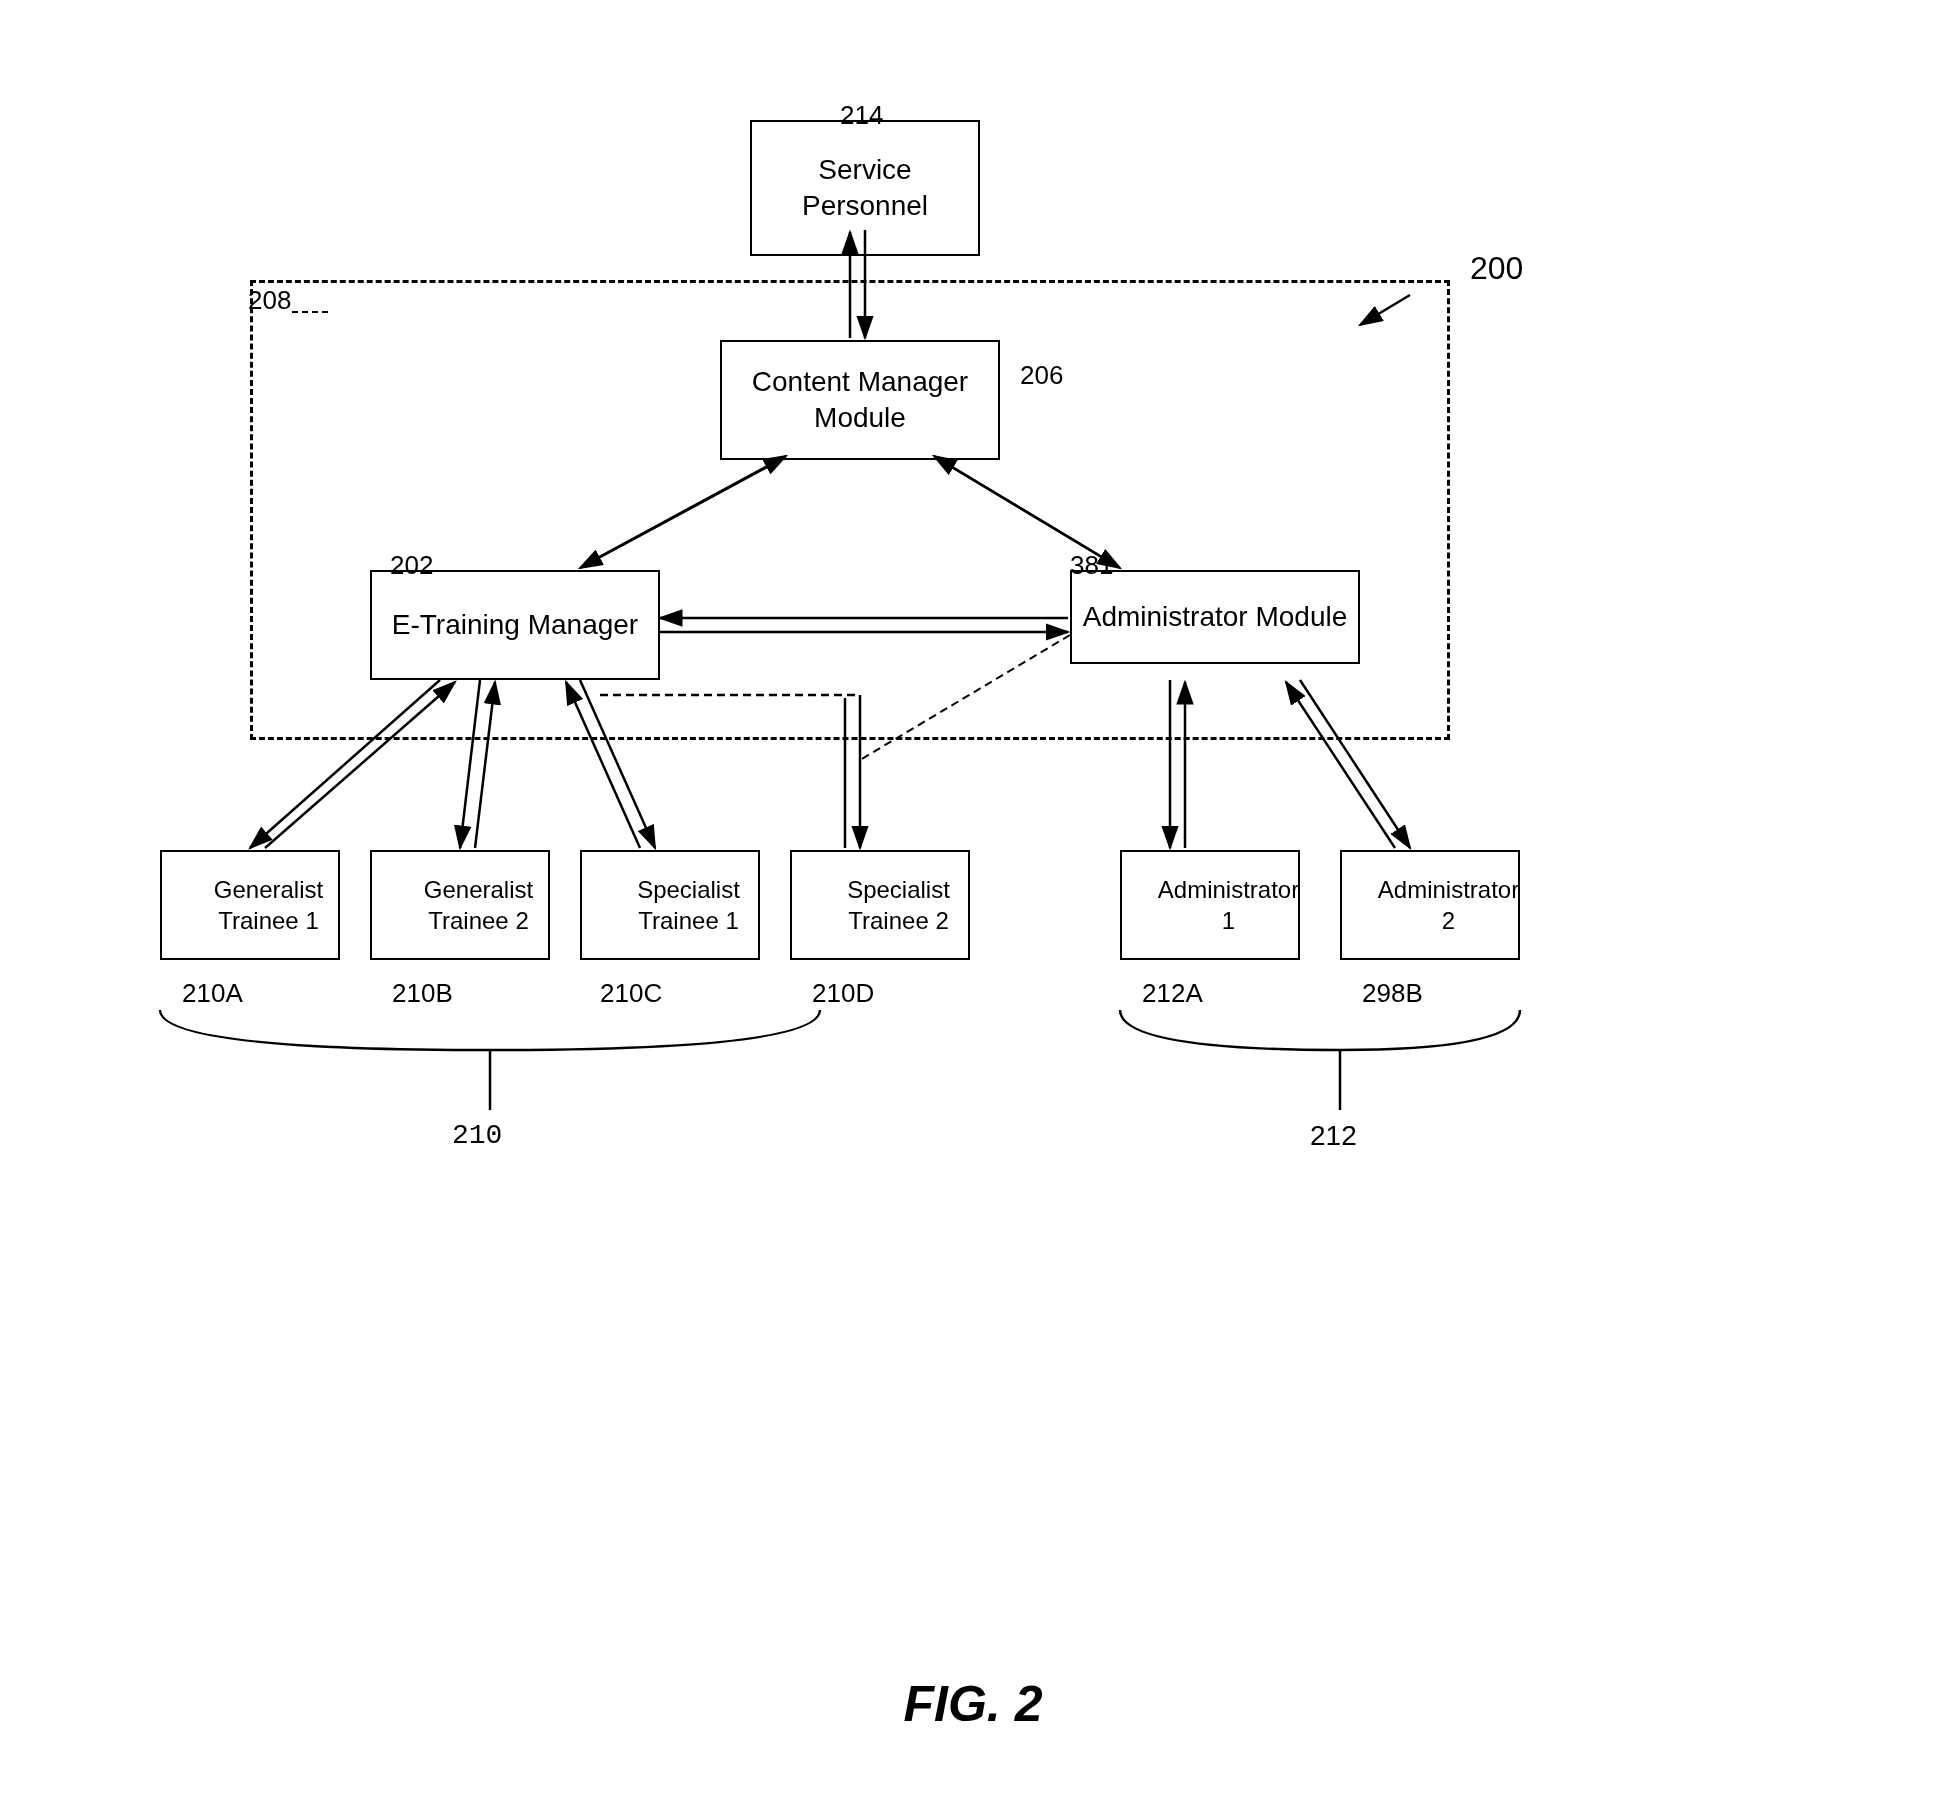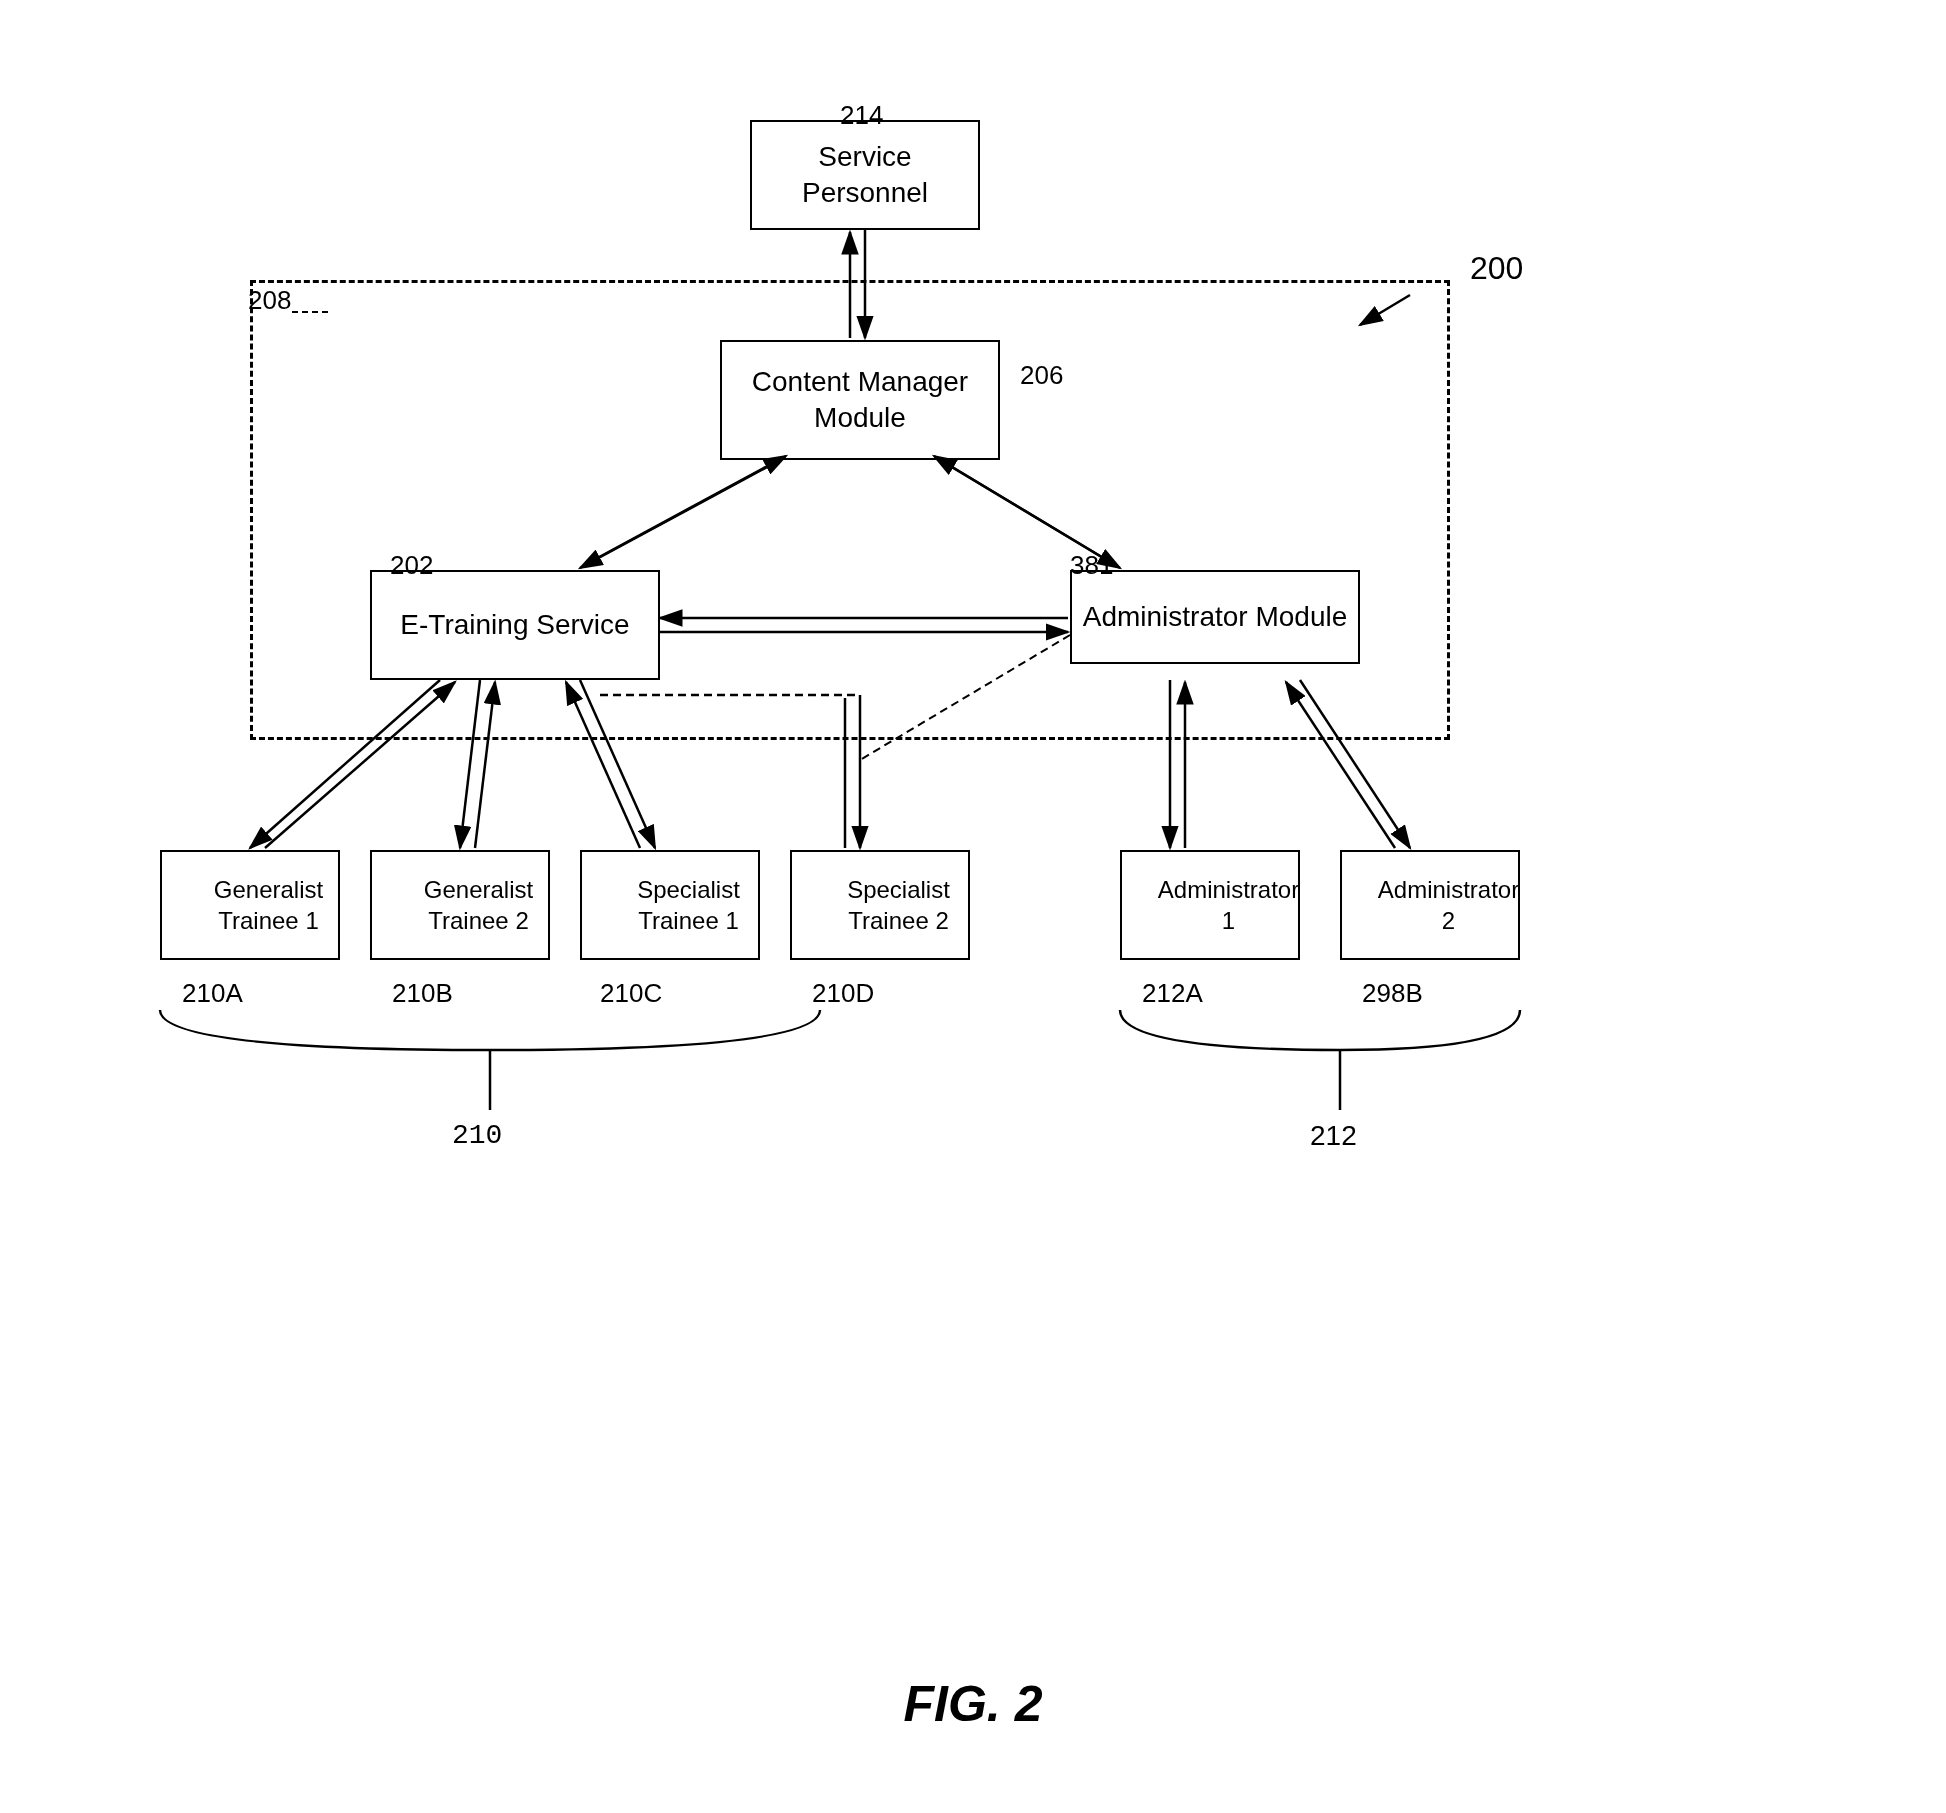--- a/index.html
+++ b/index.html
@@ -26,21 +26,21 @@
       align-items: center;
       justify-content: center;
       text-align: center;
       font-size: 28px;
       font-weight: normal;
       padding: 8px;
       line-height: 1.3;
     }
     .box-service {
       width: 230px;
-      height: 110px;
+      height: 136px;
       left: 650px;
       top: 60px;
     }
     .box-content-manager {
       width: 280px;
       height: 120px;
       left: 620px;
       top: 280px;
     }
     .box-etraining {
@@ -118,21 +118,21 @@
   </div>
   <div class="label" style="left:740px; top:40px;">214</div>
 
   <div class="box box-content-manager">
     <span style="white-space:pre-line;">Content Manager
 Module</span>
   </div>
   <div class="label" style="left:920px; top:300px;">206</div>
 
   <div class="box box-etraining">
-    <span style="white-space:pre-line;">E-Training Service</span>
+    <span style="white-space:pre-line;">E-Training Manager</span>
   </div>
   <div class="label" style="left:290px; top:490px;">202</div>
 
   <div class="box box-administrator">
     <span style="white-space:pre-line;">Administrator Module</span>
   </div>
   <div class="label" style="left:970px; top:490px;">381</div>
 
   <div class="box box-small box-gen1">
     <span style="white-space:pre-line;">Generalist

